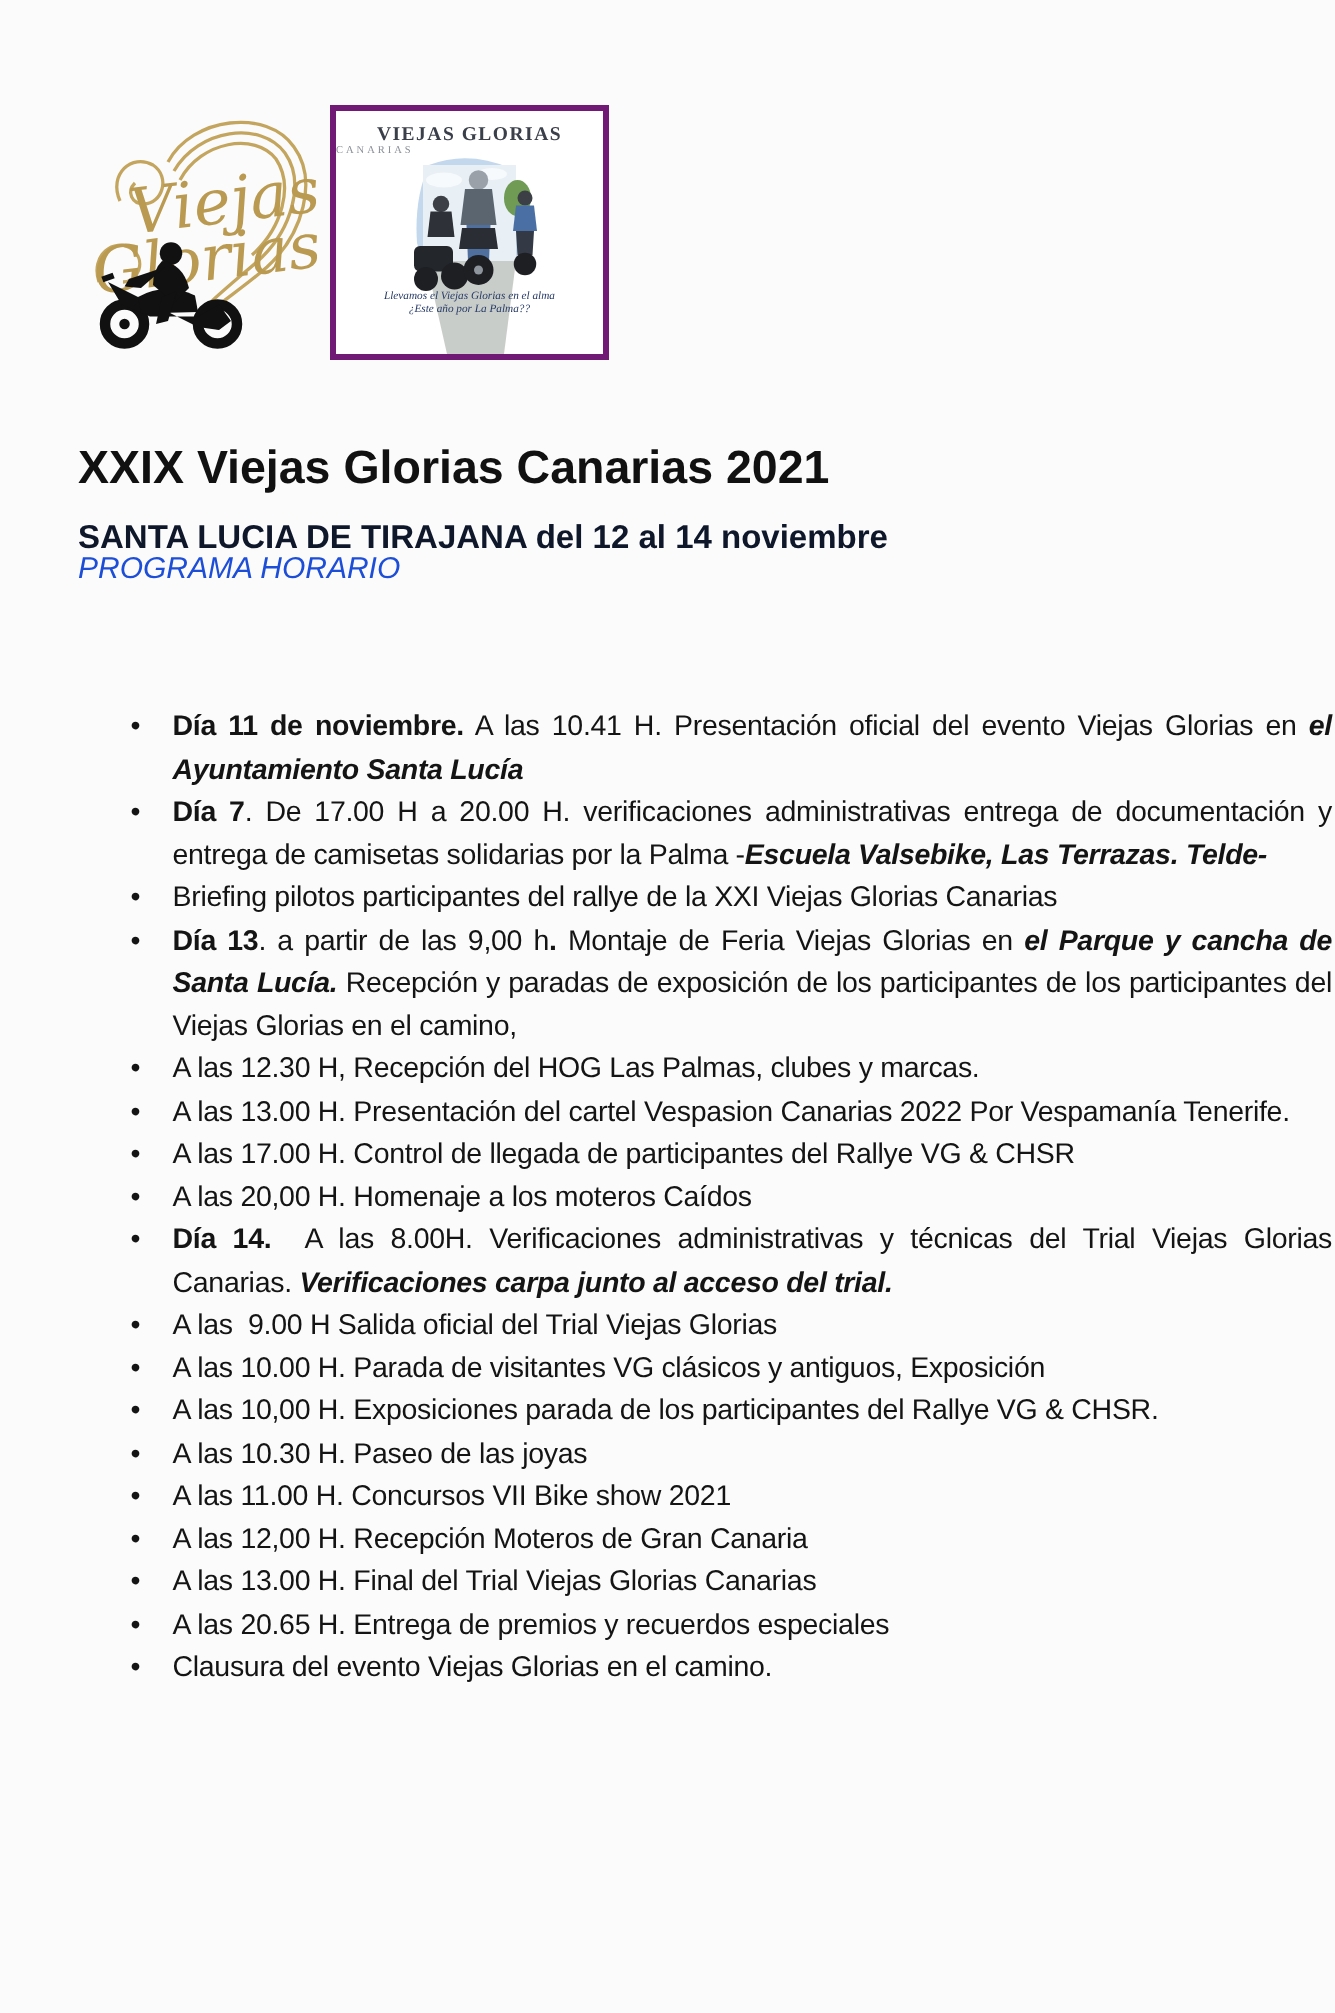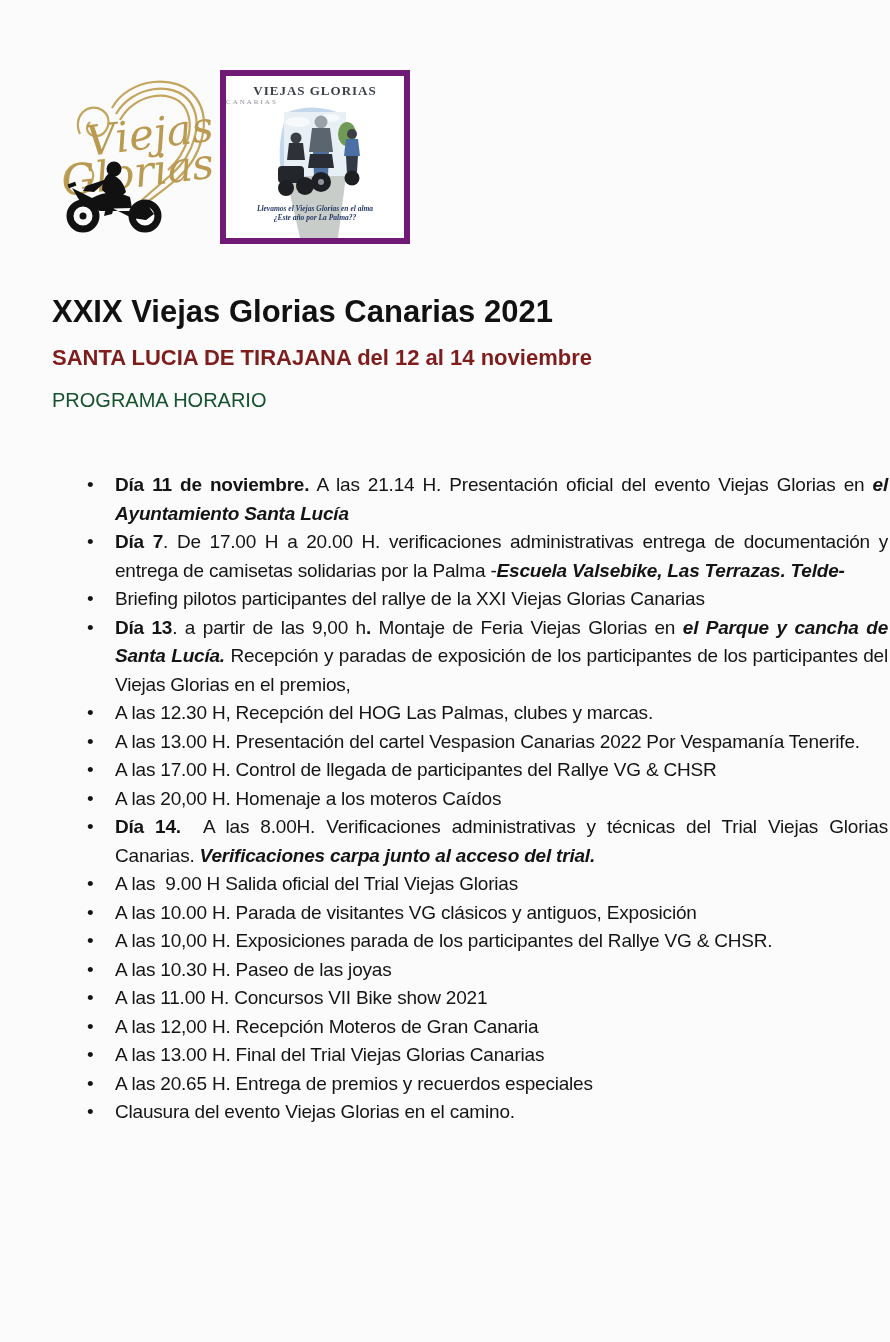--- a/index.html
+++ b/index.html
@@ -8,51 +8,51 @@
     position:relative; width:890px; height:1342px;
     background:#fbfbfb; color:#1a1a1a; overflow:hidden;
   }
 
   
   .logos { position:absolute; left:50px; top:70px; display:flex; gap:5px; }
   .logo-left { width:165px; height:163px; position:relative; }
   .logo-left svg { display:block; }
   .logo-right {
     width:178px; height:162px; background:#ffffff;
-    border:6px solid #701a75; position:relative; overflow:hidden;
+    border:4px solid #701a75; position:relative; overflow:hidden;
   }
   .lr-title {
     position:absolute; top:7px; left:0; width:100%; text-align:center;
     font-family:"Liberation Serif", serif; font-weight:bold;
     font-size:13px; letter-spacing:1px; color:#3a3f4a;
   }
   .lr-sub {
     position:absolute; top:22px; left:0; width:100%; 
     font-family:"Liberation Serif", serif; font-size:7px;
     letter-spacing:2px; color:#8a8f98;
   }
   .lr-photo { position:absolute; left:0; top:0; }
   .lr-caption {
-    position:absolute; top:128px; left:0; width:100%; text-align:center;
+    position:absolute; top:118px; left:0; width:100%; text-align:center;
     font-family:"Liberation Serif", serif; font-style:italic;
-    font-size:7.5px; line-height:9px; color:#263a66; font-weight:bold;
+    font-size:7.5px; line-height:9px; color:#263a66; font-weight:normal;
   }
 
   
   .title {
     position:absolute; left:52px; top:296px; margin:0;
     font-size:31px; line-height:1; font-weight:bold; color:#111;
   }
   .subtitle {
     position:absolute; left:52px; top:347px; margin:0;
-    font-size:22px; line-height:1; font-weight:bold; color:#7f1d1d;
+    font-size:22px; line-height:1; font-weight:bold; color:#0f172a;
   }
   .section-label {
-    position:absolute; left:52px; top:390px; margin:0;
-    font-size:20px; line-height:1; color:#14532d;
+    position:absolute; left:52px; top:369px; margin:0;
+    font-size:20px; line-height:1; font-style:italic; color:#1d4ed8;
   }
 
   
   ul.program {
     position:absolute; left:52px; top:471px; width:773px;
     margin:0; padding:0 0 0 63px; list-style:none;
   }
   ul.program li {
     position:relative; text-align:justify;
     font-size:19px; line-height:28.5px; letter-spacing:-0.2px; color:#141414;
@@ -144,24 +144,24 @@
         <div>¿Este año por La Palma??</div>
       </div>
     </div>
   </div>
 
   <h1 class="title">XXIX Viejas Glorias Canarias 2021</h1>
   <h2 class="subtitle">SANTA LUCIA DE TIRAJANA del 12 al 14 noviembre</h2>
   <div class="section-label">PROGRAMA HORARIO</div>
 
   <ul class="program">
-      <li><span class="seg-b">Día 11 de noviembre.</span><span class="seg-n"> A las 21.14 H. Presentación oficial del evento Viejas Glorias en </span><span class="seg-bi">el Ayuntamiento Santa Lucía</span></li>
+      <li><span class="seg-b">Día 11 de noviembre.</span><span class="seg-n"> A las 10.41 H. Presentación oficial del evento Viejas Glorias en </span><span class="seg-bi">el Ayuntamiento Santa Lucía</span></li>
       <li><span class="seg-b">Día 7</span><span class="seg-n">. De 17.00 H a 20.00 H. verificaciones administrativas entrega de documentación y entrega de camisetas solidarias por la Palma -</span><span class="seg-bi">Escuela Valsebike, Las Terrazas. Telde-</span></li>
       <li><span class="seg-n">Briefing pilotos participantes del rallye de la XXI Viejas Glorias Canarias</span></li>
-      <li><span class="seg-b">Día 13</span><span class="seg-n">. a partir de las 9,00 h</span><span class="seg-b">.</span><span class="seg-n"> Montaje de Feria Viejas Glorias en </span><span class="seg-bi">el Parque y cancha de Santa Lucía.</span><span class="seg-n"> Recepción y paradas de exposición de los participantes de los participantes del Viejas Glorias en el premios,</span></li>
+      <li><span class="seg-b">Día 13</span><span class="seg-n">. a partir de las 9,00 h</span><span class="seg-b">.</span><span class="seg-n"> Montaje de Feria Viejas Glorias en </span><span class="seg-bi">el Parque y cancha de Santa Lucía.</span><span class="seg-n"> Recepción y paradas de exposición de los participantes de los participantes del Viejas Glorias en el camino,</span></li>
       <li><span class="seg-n">A las 12.30 H, Recepción del HOG Las Palmas, clubes y marcas.</span></li>
       <li><span class="seg-n">A las 13.00 H. Presentación del cartel Vespasion Canarias 2022 Por Vespamanía Tenerife.</span></li>
       <li><span class="seg-n">A las 17.00 H. Control de llegada de participantes del Rallye VG &amp; CHSR</span></li>
       <li><span class="seg-n">A las 20,00 H. Homenaje a los moteros Caídos</span></li>
       <li><span class="seg-b">Día 14.</span><span class="seg-n"> &nbsp;A las 8.00H. Verificaciones administrativas y técnicas del Trial Viejas Glorias Canarias. </span><span class="seg-bi">Verificaciones carpa junto al acceso del trial.</span></li>
       <li><span class="seg-n">A las &nbsp;9.00 H Salida oficial del Trial Viejas Glorias</span></li>
       <li><span class="seg-n">A las 10.00 H. Parada de visitantes VG clásicos y antiguos, Exposición</span></li>
       <li><span class="seg-n">A las 10,00 H. Exposiciones parada de los participantes del Rallye VG &amp; CHSR.</span></li>
       <li><span class="seg-n">A las 10.30 H. Paseo de las joyas</span></li>
       <li><span class="seg-n">A las 11.00 H. Concursos VII Bike show 2021</span></li>

